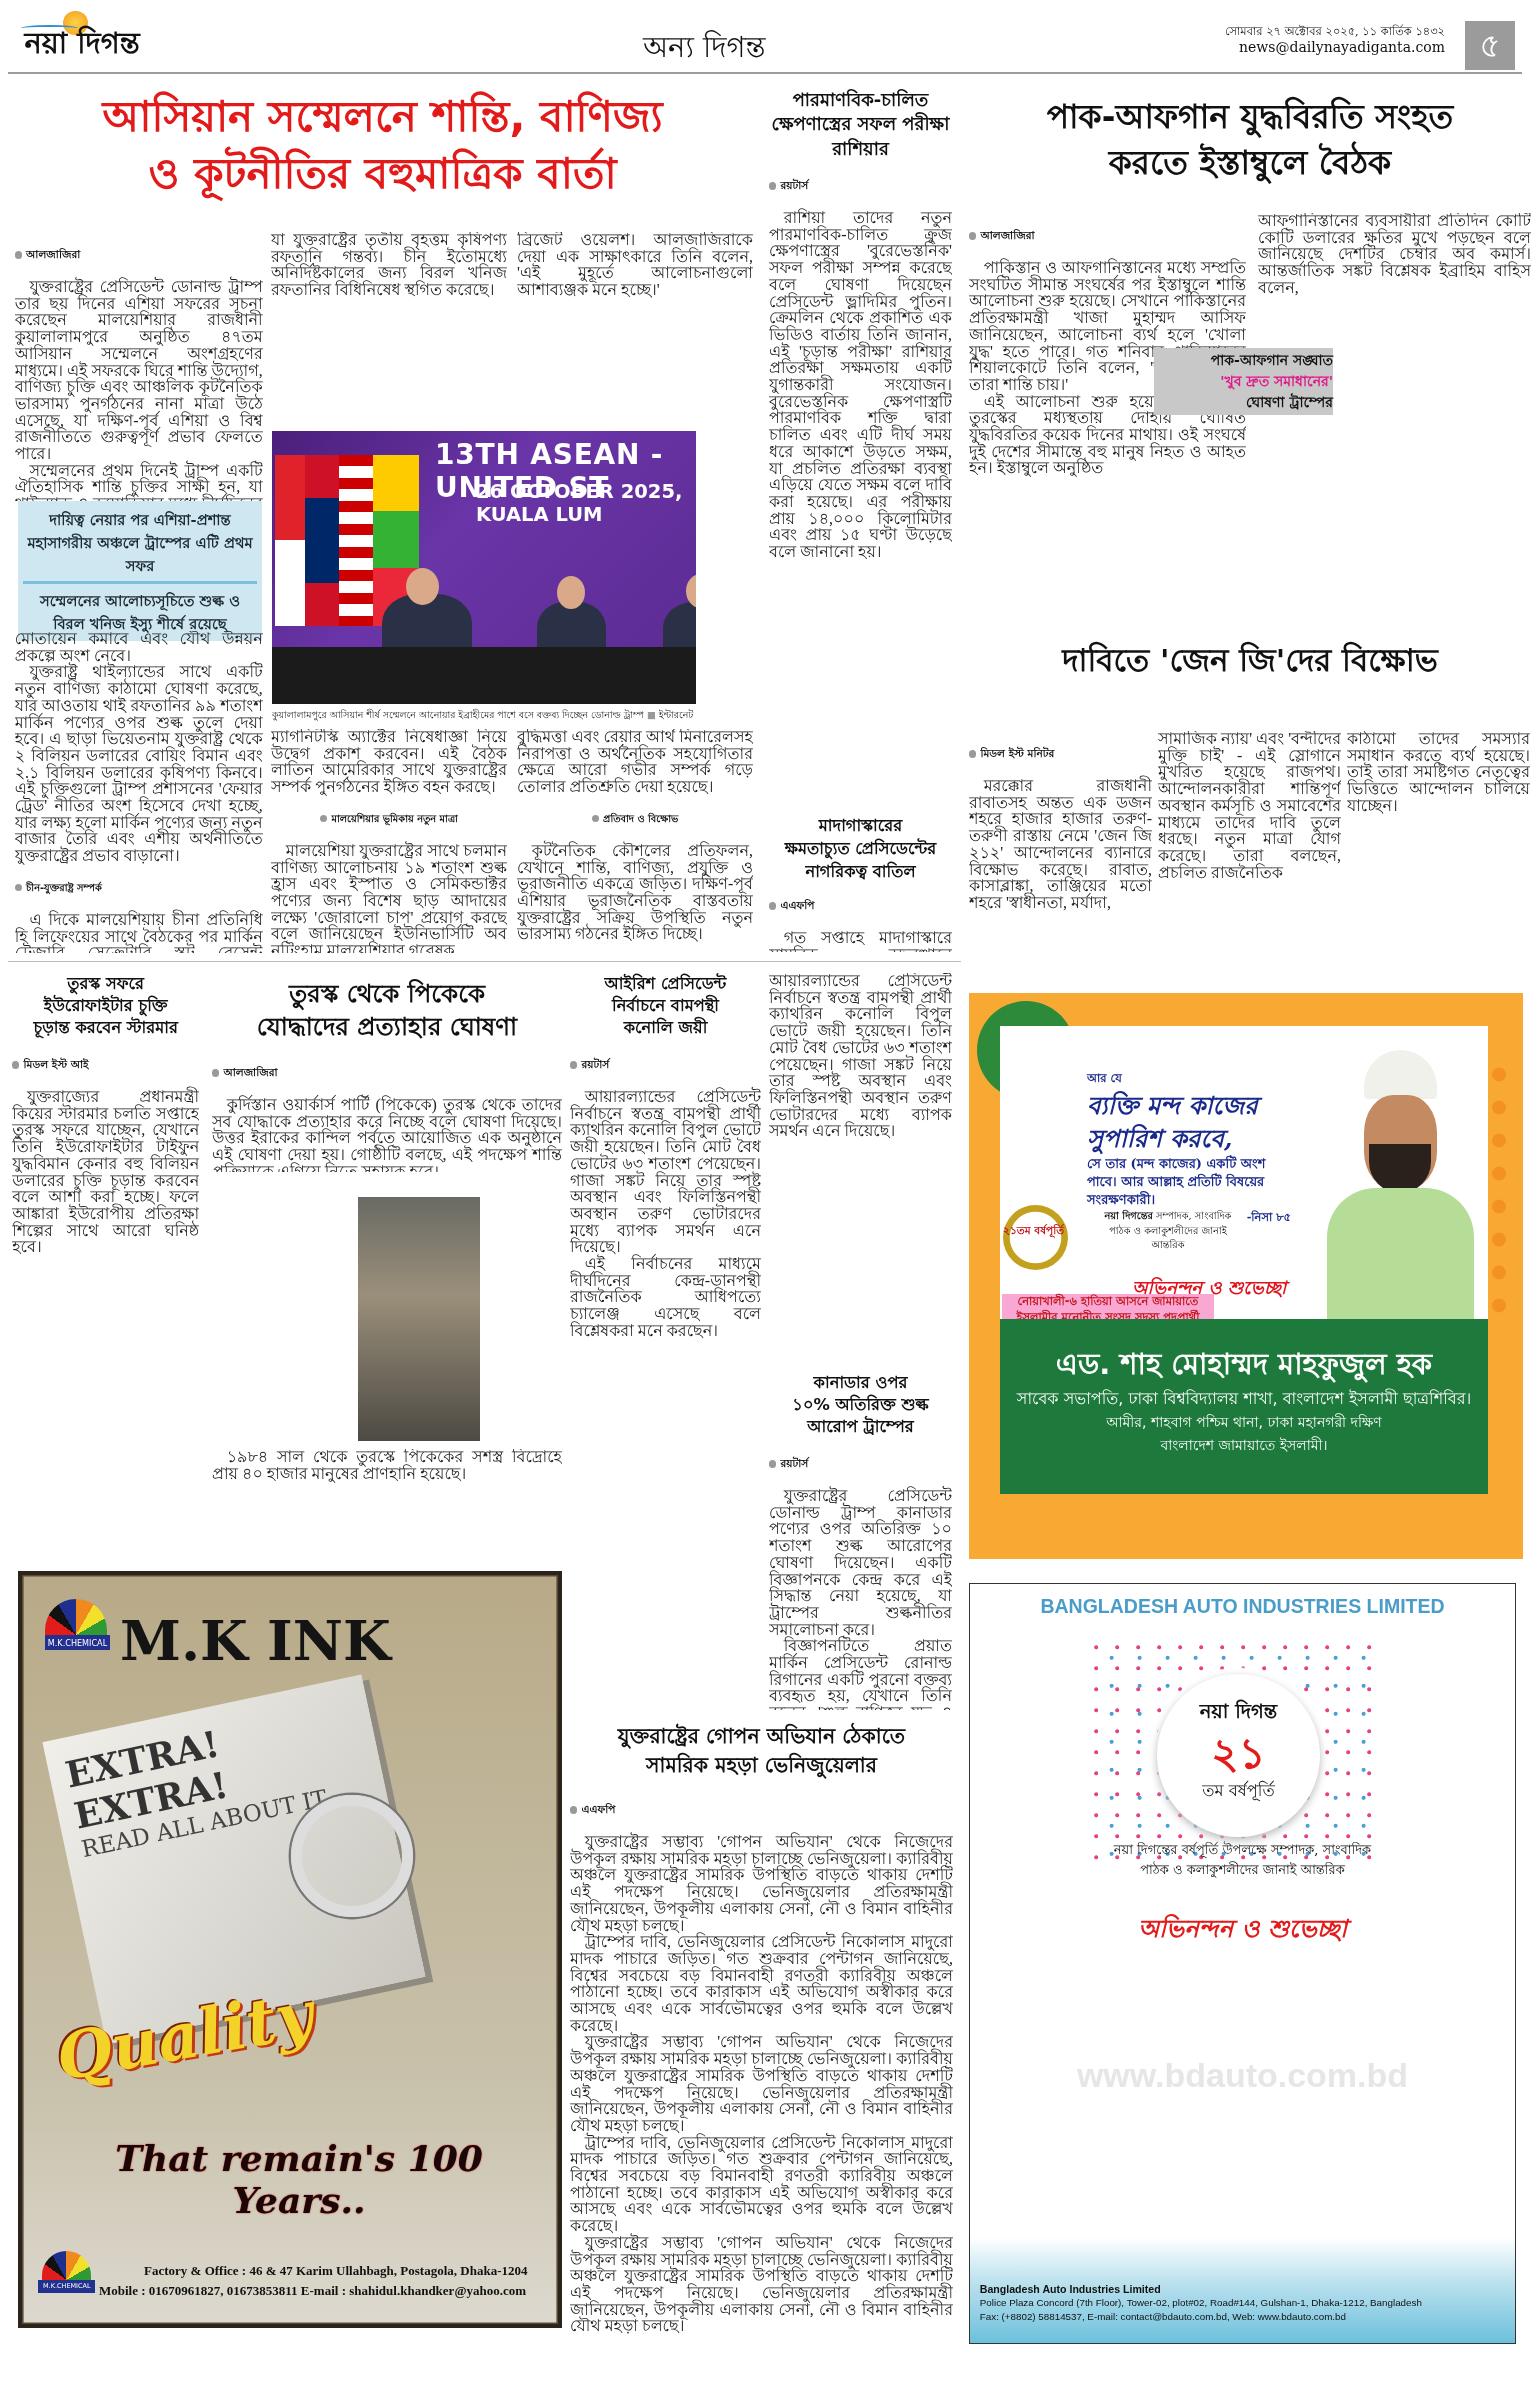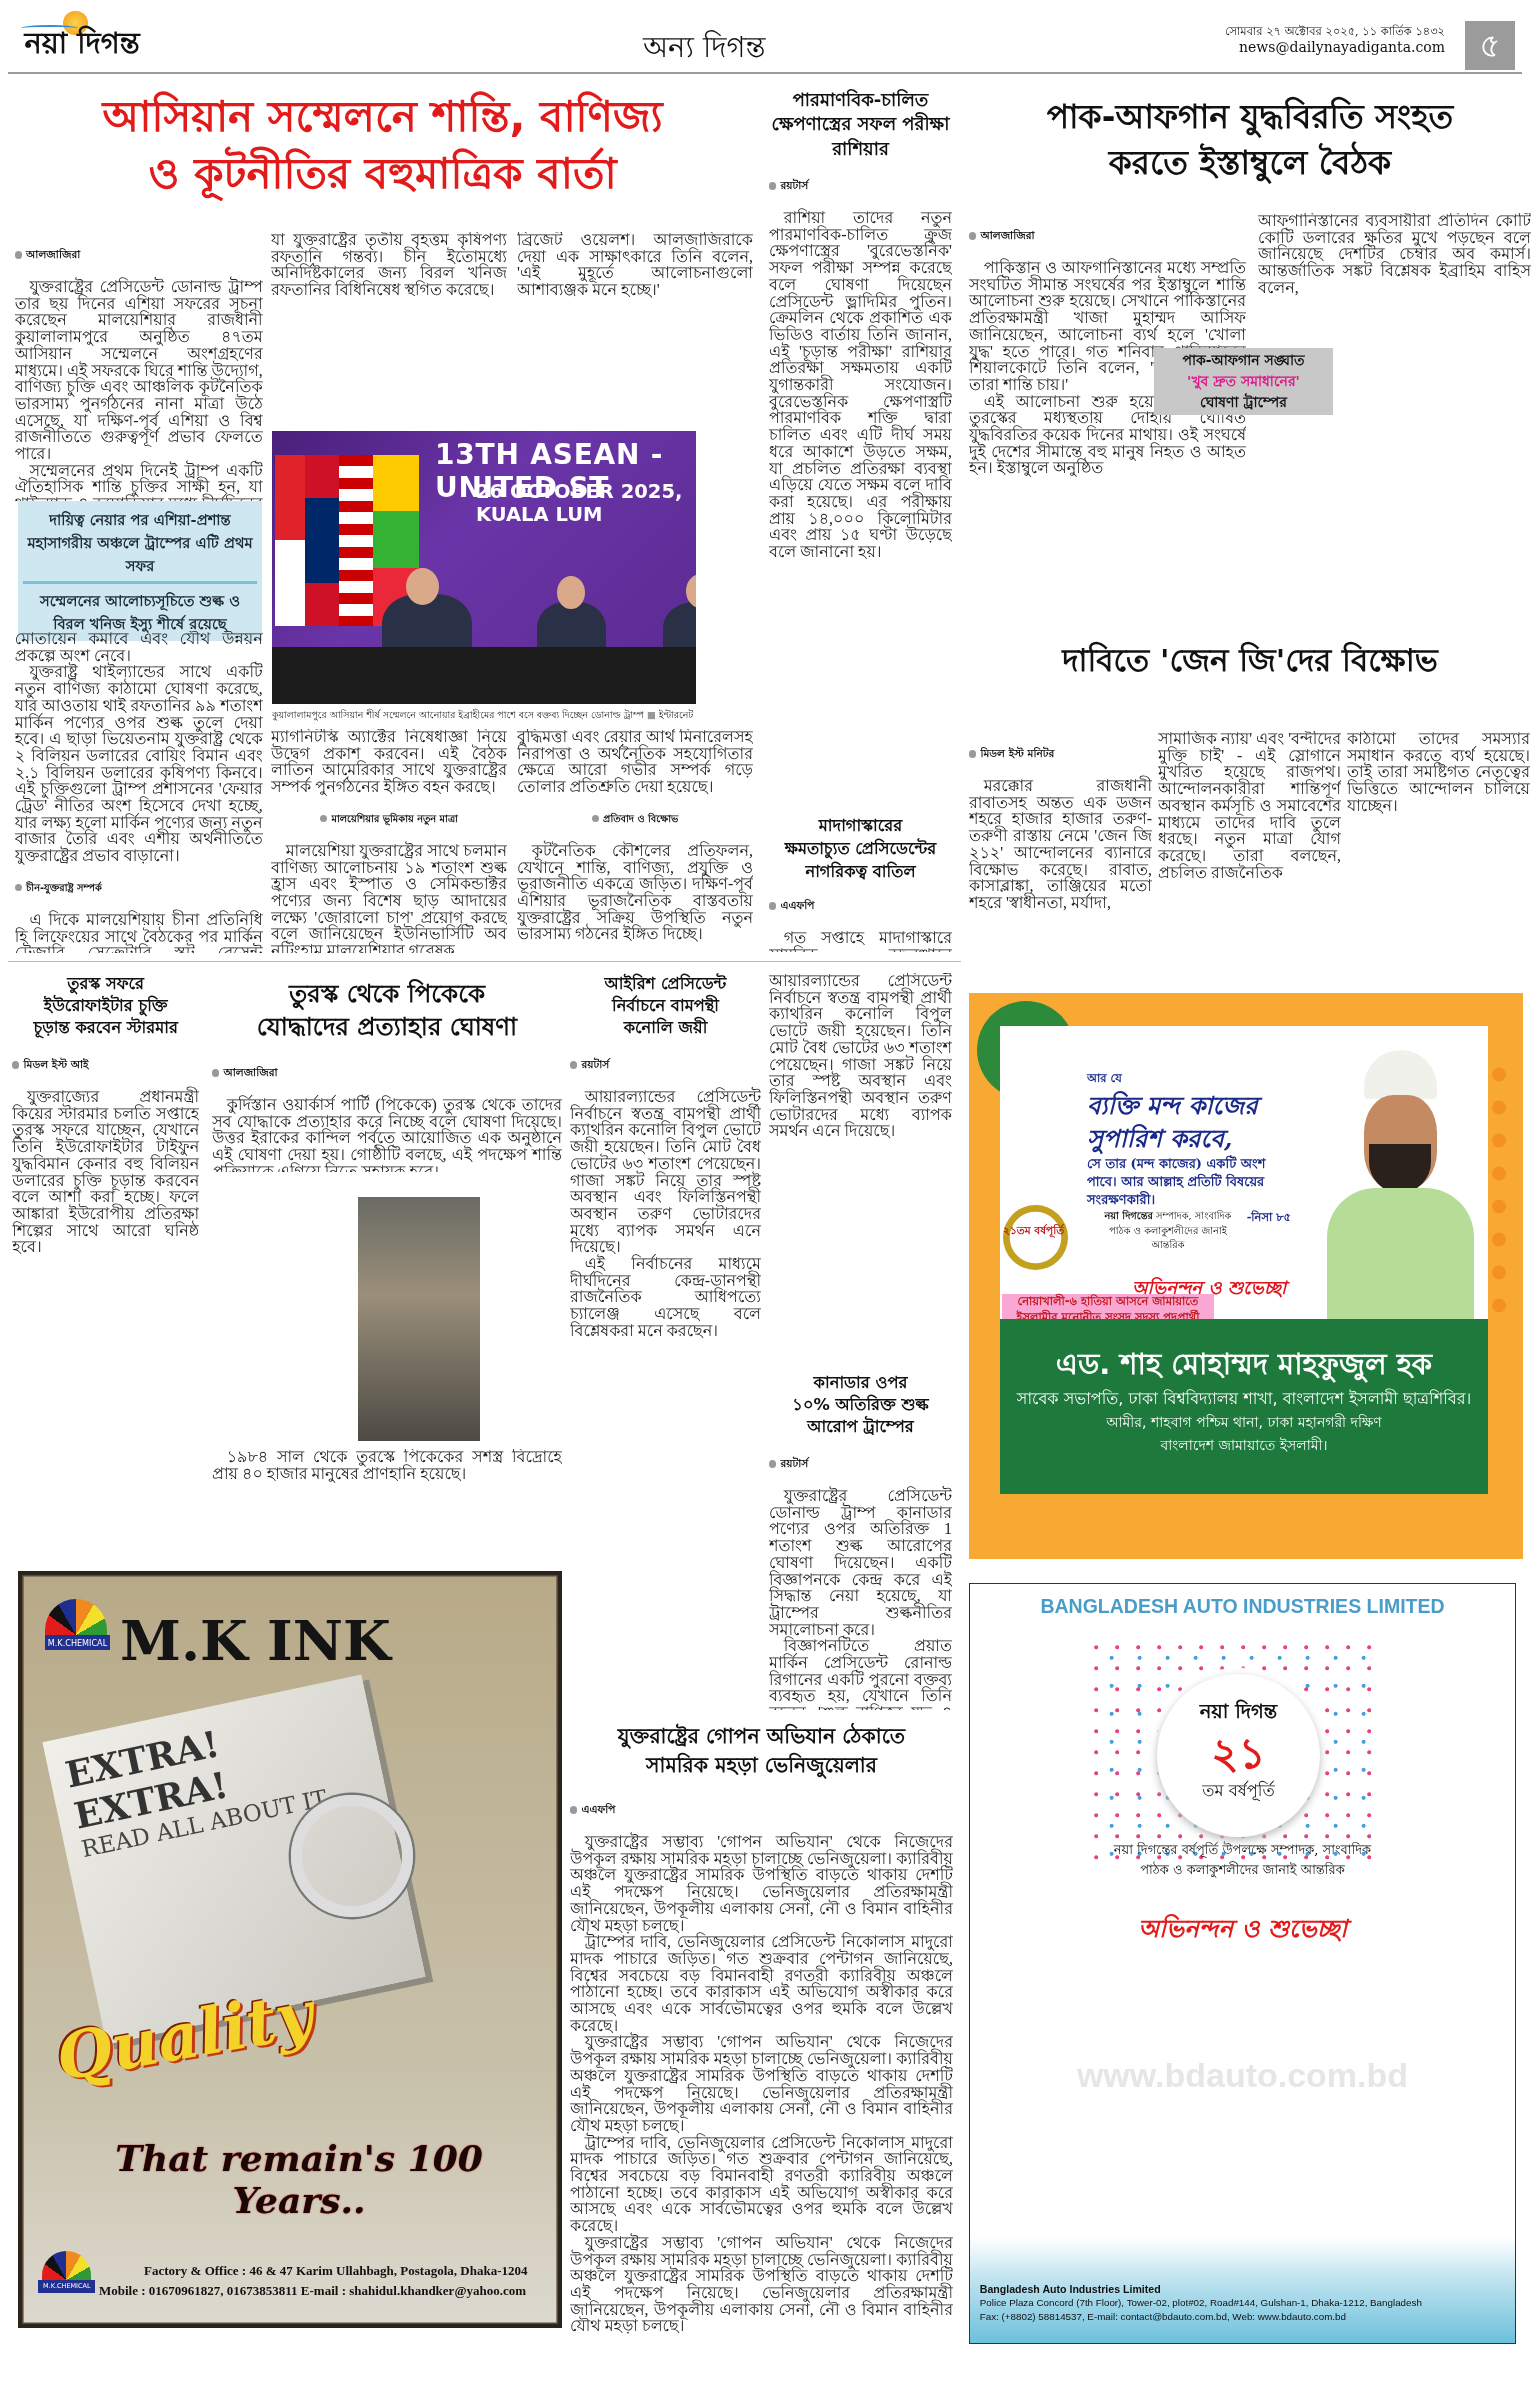--- a/index.html
+++ b/index.html
@@ -22,21 +22,21 @@
   .blue-box{background:#cfe7f1;text-align:center;font-weight:bold;font-size:14.7px;line-height:23px;color:#1c2b33}
   .blue-box .sep{height:2.4px;background:#7ac0dc;margin:4.9px 0}
   .photo{background:linear-gradient(135deg,#4a1f7a,#6a35a8 40%,#5a2a90);position:absolute;overflow:hidden}
   .photo .banner1{position:absolute;left:163px;top:6.5px;color:#fff;font-weight:bold;font-size:28px;font-family:"DejaVu Sans",sans-serif;letter-spacing:0.8px}
   .photo .banner2{position:absolute;left:204px;top:49px;color:#fff;font-weight:bold;font-size:19.5px;font-family:"DejaVu Sans",sans-serif}
   .flag{position:absolute;top:24.4px;width:46px;height:171px}
   .table-band{position:absolute;left:0;bottom:0;width:100%;height:57px;background:#1b1b1b}
   .person{position:absolute;border-radius:40% 40% 10% 10%;background:#2a3046}
   .head{position:absolute;border-radius:50%;background:#d9a98a}
   .caption{font-size:9.4px;color:#222;font-family:"DejaVu Serif",serif}
-  .grey-box{background:#c8c8c8;text-align:center;font-weight:bold;font-size:14px;line-height:21px}
+  .grey-box{background:#c8c8c8;text-align:right;font-weight:bold;font-size:14px;line-height:21px}
   .grey-box .pink{color:#e0198c}
   .ad-jamaat{background:#f7a933}
   .ad-inner{background:#fff;position:absolute}
   .green-band{background:#1e7a3c;color:#fff;text-align:center;position:absolute}
   .mk-ad{background:linear-gradient(180deg,#b8aa88,#c9c2ac 70%,#ddd9cf);border:4.9px solid #2a241c;box-shadow:inset 0 0 0 1.6px #5a4a34}
   .bdauto{border:1.6px solid #333;background:#fff}
 </style>
 </head>
 <body>
 
@@ -205,21 +205,21 @@
 <div class="col" style="left:769px;top:973px;width:183px;height:391px">
   <p class="body" style="text-indent:0">আয়ারল্যান্ডের প্রেসিডেন্ট নির্বাচনে স্বতন্ত্র বামপন্থী প্রার্থী ক্যাথরিন কনোলি বিপুল ভোটে জয়ী হয়েছেন। তিনি মোট বৈধ ভোটের ৬৩ শতাংশ পেয়েছেন। গাজা সঙ্কট নিয়ে তার স্পষ্ট অবস্থান এবং ফিলিস্তিনপন্থী অবস্থান তরুণ ভোটারদের মধ্যে ব্যাপক সমর্থন এনে দিয়েছে।</p>
 </div>
 <div class="abs headline" style="left:769px;top:1372px;width:183px;font-size:16.3px;line-height:22px">
   <div>কানাডার ওপর</div>
   <div>১০% অতিরিক্ত শুল্ক</div>
   <div>আরোপ ট্রাম্পের</div>
 </div>
 <div class="col" style="left:769px;top:1441px;width:183px;height:269px">
   <div class="src">রয়টার্স</div>
-  <p class="body">যুক্তরাষ্ট্রের প্রেসিডেন্ট ডোনাল্ড ট্রাম্প কানাডার পণ্যের ওপর অতিরিক্ত 1 শতাংশ শুল্ক আরোপের ঘোষণা দিয়েছেন। একটি বিজ্ঞাপনকে কেন্দ্র করে এই সিদ্ধান্ত নেয়া হয়েছে, যা ট্রাম্পের শুল্কনীতির সমালোচনা করে।</p>
+  <p class="body">যুক্তরাষ্ট্রের প্রেসিডেন্ট ডোনাল্ড ট্রাম্প কানাডার পণ্যের ওপর অতিরিক্ত ১০ শতাংশ শুল্ক আরোপের ঘোষণা দিয়েছেন। একটি বিজ্ঞাপনকে কেন্দ্র করে এই সিদ্ধান্ত নেয়া হয়েছে, যা ট্রাম্পের শুল্কনীতির সমালোচনা করে।</p>
   <p class="body">বিজ্ঞাপনটিতে প্রয়াত মার্কিন প্রেসিডেন্ট রোনাল্ড রিগানের একটি পুরনো বক্তব্য ব্যবহৃত হয়, যেখানে তিনি বলেন, 'শুল্ক বাণিজ্য যুদ্ধ ও অর্থনৈতিক বিপর্যয় ডেকে আনে।' ট্রাম্প এই বিজ্ঞাপনকে 'ভুয়া' ও 'শত্রুতামূলক' বলে অভিহিত করেন।</p>
 </div>
 
 <div class="abs headline" style="left:570px;top:1722px;width:383px;font-size:20.4px;line-height:29px">
   <div>যুক্তরাষ্ট্রের গোপন অভিযান ঠেকাতে</div>
   <div>সামরিক মহড়া ভেনিজুয়েলার</div>
 </div>
 <div class="col" style="left:570px;top:1787px;width:383px;height:594px">
   <div class="src">এএফপি</div>
   <p class="body">যুক্তরাষ্ট্রের সম্ভাব্য 'গোপন অভিযান' থেকে নিজেদের উপকূল রক্ষায় সামরিক মহড়া চালাচ্ছে ভেনিজুয়েলা। ক্যারিবীয় অঞ্চলে যুক্তরাষ্ট্রের সামরিক উপস্থিতি বাড়তে থাকায় দেশটি এই পদক্ষেপ নিয়েছে। ভেনিজুয়েলার প্রতিরক্ষামন্ত্রী জানিয়েছেন, উপকূলীয় এলাকায় সেনা, নৌ ও বিমান বাহিনীর যৌথ মহড়া চলছে।</p>

